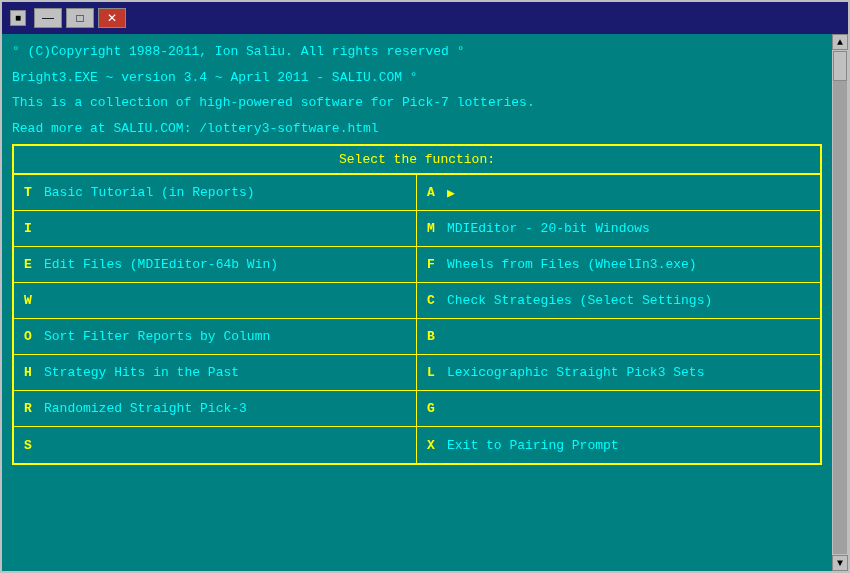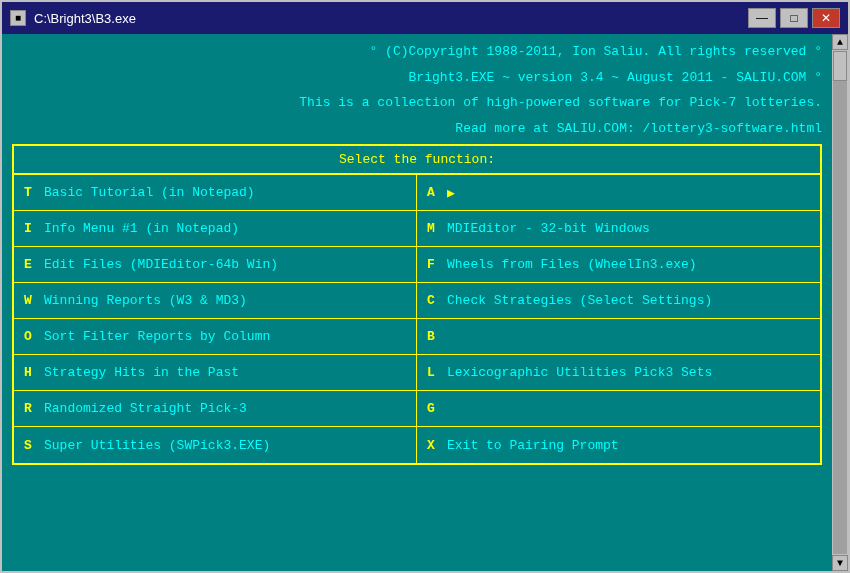--- a/index.html
+++ b/index.html
@@ -123,21 +123,20 @@
       background: #c0c0c0;
       border: 1px solid #888;
     }
 
     
     .term-text {
       color: #00ffff;
       font-size: 13px;
       line-height: 1.5;
       margin-bottom: 6px;
-      text-align: right;
     }
 
     
     .menu-box {
       border: 2px solid #ffff00;
       margin-top: 6px;
     }
 
     .menu-title-row {
       border-bottom: 2px solid #ffff00;
@@ -190,104 +189,100 @@
   </style>
 </head>
 <body>
 
 <div class="window">
 
   <div class="titlebar">
     <div class="titlebar-icon">
       <span>■</span>
     </div>
-    <span class="titlebar-text">C:\Bright3\B3.exe</span>
     <div class="titlebar-buttons">
       <div class="titlebar-btn">—</div>
       <div class="titlebar-btn">□</div>
       <div class="titlebar-btn close">✕</div>
     </div>
   </div>
 
   <div class="content-area">
     <div class="main-content">
 
       <div class="term-text">° (C)Copyright 1988-2011, Ion Saliu. All rights reserved °</div>
-      <div class="term-text">Bright3.EXE ~ version 3.4 ~ August 2011 - SALIU.COM °</div>
+      <div class="term-text">Bright3.EXE ~ version 3.4 ~ April 2011 - SALIU.COM °</div>
       <div class="term-text">This is a collection of high-powered software for Pick-7 lotteries.</div>
       <div class="term-text">Read more at SALIU.COM: /lottery3-software.html</div>
 
       <div class="menu-box">
         <div class="menu-title-row">Select the function:</div>
         <div class="menu-grid">
 
           <div class="menu-cell">
             <span class="menu-key">T</span>
-            <span class="menu-label">Basic Tutorial (in Notepad)</span>
+            <span class="menu-label">Basic Tutorial (in Reports)</span>
           </div>
           <div class="menu-cell">
             <span class="menu-key">A</span>
             <span class="arrow-right">▶</span>
           </div>
 
           <div class="menu-cell">
             <span class="menu-key">I</span>
-            <span class="menu-label">Info Menu #1 (in Notepad)</span>
           </div>
           <div class="menu-cell">
             <span class="menu-key">M</span>
-            <span class="menu-label">MDIEditor - 32-bit Windows</span>
+            <span class="menu-label">MDIEditor - 20-bit Windows</span>
           </div>
 
           <div class="menu-cell">
             <span class="menu-key">E</span>
             <span class="menu-label">Edit Files (MDIEditor-64b Win)</span>
           </div>
           <div class="menu-cell">
             <span class="menu-key">F</span>
             <span class="menu-label">Wheels from Files (WheelIn3.exe)</span>
           </div>
 
           <div class="menu-cell">
             <span class="menu-key">W</span>
-            <span class="menu-label">Winning Reports (W3 &amp; MD3)</span>
           </div>
           <div class="menu-cell">
             <span class="menu-key">C</span>
             <span class="menu-label">Check Strategies (Select Settings)</span>
           </div>
 
           <div class="menu-cell">
             <span class="menu-key">O</span>
             <span class="menu-label">Sort Filter Reports by Column</span>
           </div>
           <div class="menu-cell">
             <span class="menu-key">B</span>
           </div>
 
           <div class="menu-cell">
             <span class="menu-key">H</span>
             <span class="menu-label">Strategy Hits in the Past</span>
           </div>
           <div class="menu-cell">
             <span class="menu-key">L</span>
-            <span class="menu-label">Lexicographic Utilities Pick3 Sets</span>
+            <span class="menu-label">Lexicographic Straight Pick3 Sets</span>
           </div>
 
           <div class="menu-cell">
             <span class="menu-key">R</span>
             <span class="menu-label">Randomized Straight Pick-3</span>
           </div>
           <div class="menu-cell">
             <span class="menu-key">G</span>
           </div>
 
           <div class="menu-cell">
             <span class="menu-key">S</span>
-            <span class="menu-label">Super Utilities (SWPick3.EXE)</span>
           </div>
           <div class="menu-cell">
             <span class="menu-key">X</span>
             <span class="menu-label">Exit to Pairing Prompt</span>
           </div>
         </div>
       </div>
     </div>
 
     <div class="scrollbar">

